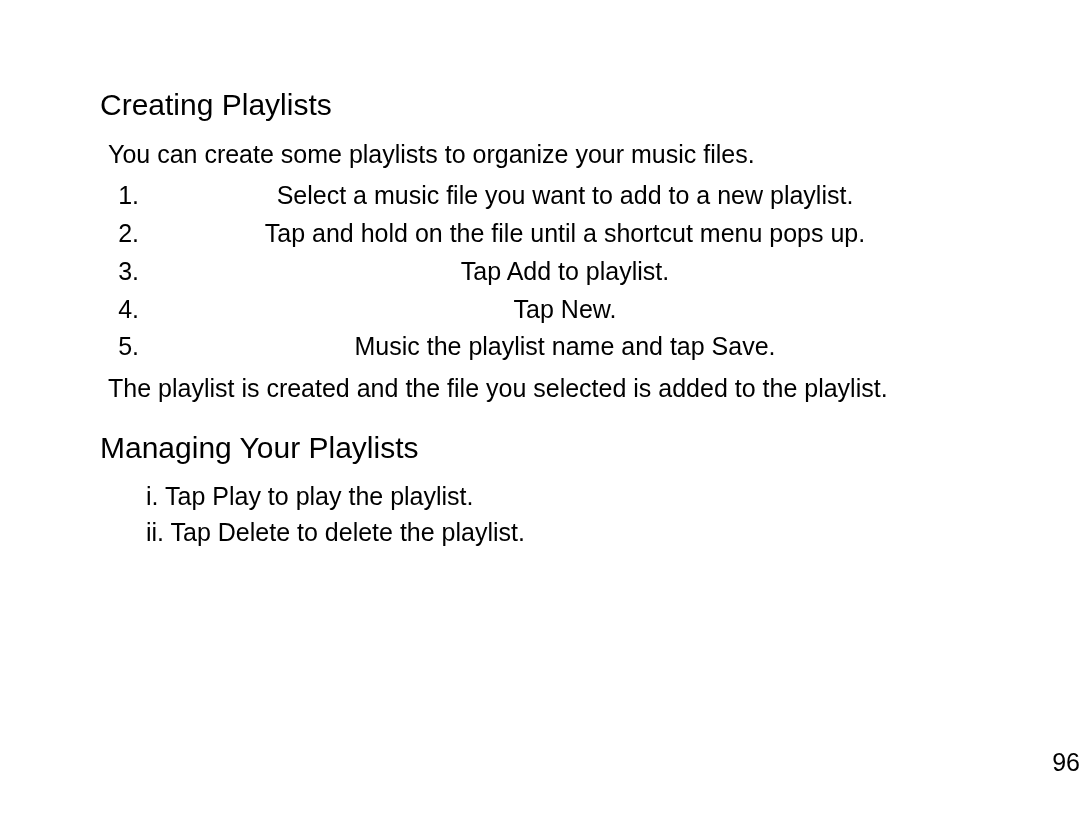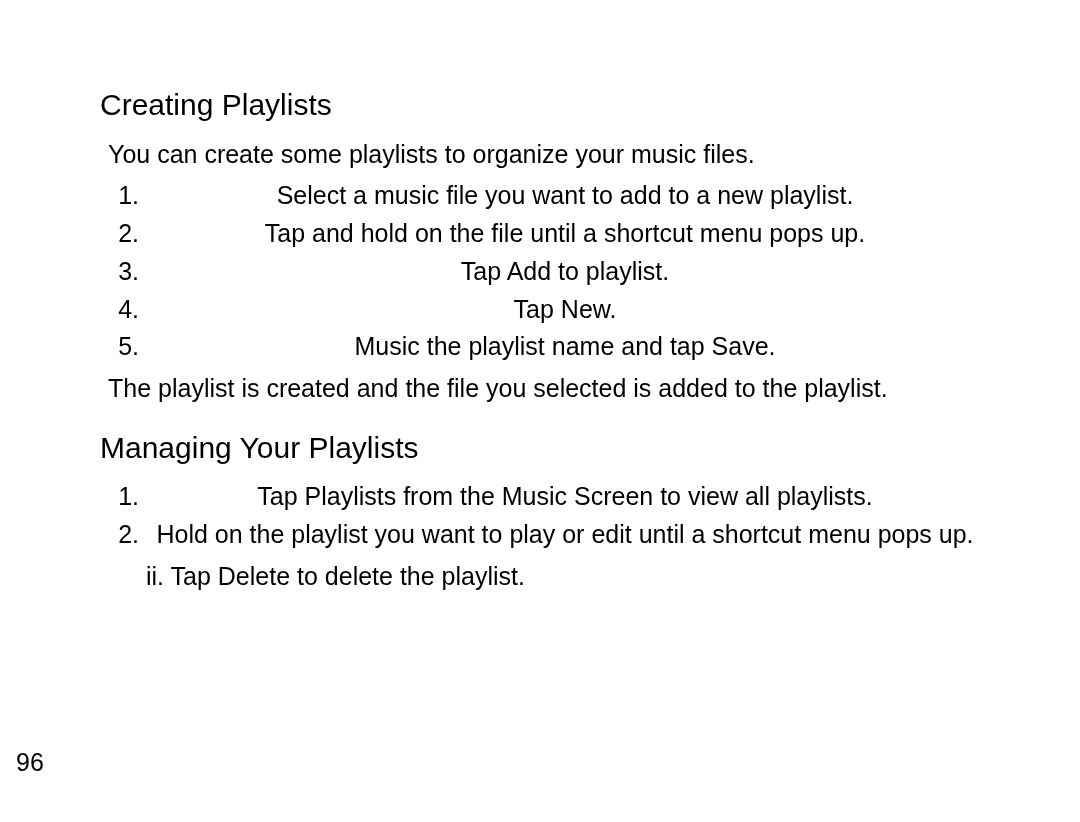--- a/index.html
+++ b/index.html
@@ -39,41 +39,38 @@
     margin-bottom: 2px;
   }
   .section2 {
     margin-top: 22px;
   }
   .pagenum {
     position: absolute;
     left: 16px;
     right: 0;
     bottom: 42px;
-    text-align: left;
+    text-align: right;
     font-size: 25px;
   }
   .bold { font-weight: normal; }
 </style>
 </head>
 <body>
 
 <h2>Creating Playlists</h2>
 <div class="para">You can create some playlists to organize your music files.</div>
 <ol>
   <li>Select a music file you want to add to a new playlist.</li>
   <li>Tap and hold on the file until a shortcut menu pops up.</li>
   <li><span>Tap </span><span class="bold">Add to playlist.</span></li>
   <li><span>Tap </span><span class="bold">New</span><span>.</span></li>
   <li><span>Music the playlist name and tap </span><span class="bold">Save</span><span>.</span></li>
 </ol>
 <div class="para">The playlist is created and the file you selected is added to the playlist.</div>
 
 <div class="section2">
   <h2>Managing Your Playlists</h2>
-  <ol>
-    <li><span>Tap </span><span class="bold">Playlists</span><span> from the Music Screen to view all playlists.</span></li>
-    <li>Hold on the playlist you want to play or edit until a shortcut menu pops up.</li>
-  </ol>
+  <div class="sub"><span>i. Tap </span><span class="bold">Play</span><span> to play the playlist.</span></div>
   <div class="sub"><span>ii. Tap </span><span class="bold">Delete</span><span> to delete the playlist.</span></div>
 </div>
 
 <div class="pagenum">96</div>
 
 </body></html>

